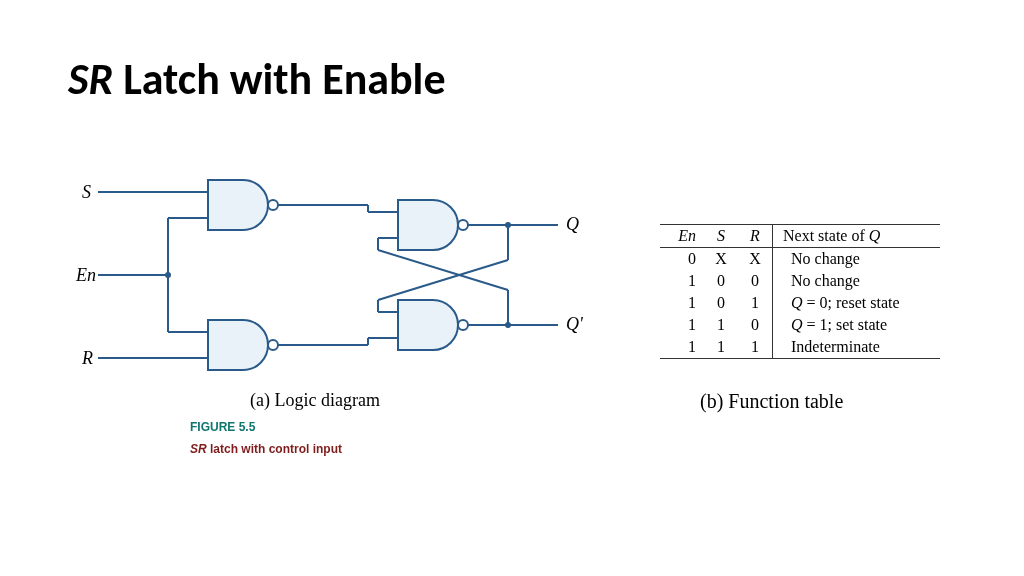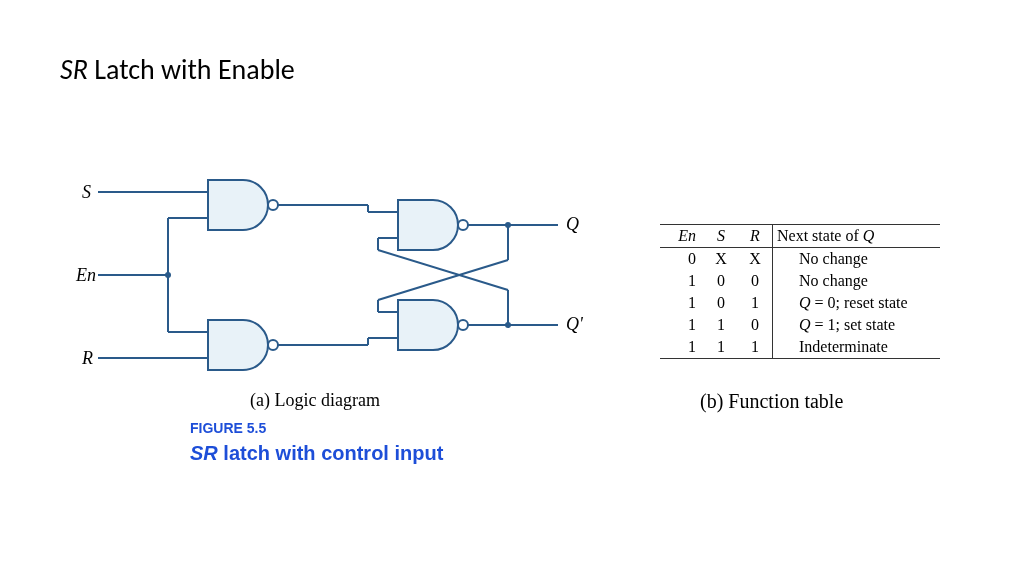--- a/index.html
+++ b/index.html
@@ -11,24 +11,24 @@
     font-family: Calibri, Arial, sans-serif;
     color: #000;
   }
   .slide {
     position: relative;
     width: 1024px;
     height: 576px;
   }
   .title {
     position: absolute;
-    left: 60px;
+    left: 68px;
     top: 52px;
-    font-size: 28px;
-    font-weight: 400;
+    font-size: 44px;
+    font-weight: 700;
   }
   .title .ital {
     font-style: italic;
   }
   .diagram-area {
     position: absolute;
     left: 68px;
     top: 170px;
     width: 540px;
     height: 300px;
@@ -37,32 +37,32 @@
     position: absolute;
     left: 250px;
     top: 390px;
     font-size: 18px;
     font-family: "Times New Roman", serif;
   }
   .figure-number {
     position: absolute;
     left: 190px;
     top: 420px;
-    color: #1d4ed8;
+    color: #0f766e;
     font-weight: bold;
-    font-size: 14px;
+    font-size: 12px;
     font-family: Arial, sans-serif;
   }
   .figure-title {
     position: absolute;
     left: 190px;
     top: 442px;
-    color: #1d4ed8;
+    color: #7f1d1d;
     font-weight: bold;
-    font-size: 20px;
+    font-size: 12px;
     font-family: Arial, sans-serif;
   }
   .figure-title .ital {
     font-style: italic;
   }
   .table-area {
     position: absolute;
     left: 660px;
     top: 224px;
     width: 280px;
@@ -81,25 +81,25 @@
   .func-table thead th {
     border-top: 1px solid #333;
     border-bottom: 1px solid #333;
   }
   .func-table tbody tr:last-child td {
     border-bottom: 1px solid #333;
   }
   .func-table .col-en { width: 30px; font-style: italic; text-align: right; padding-right: 8px;}
   .func-table .col-s { width: 22px; font-style: italic; text-align: center;}
   .func-table .col-r { width: 22px; font-style: italic; text-align: center; border-right: 1px solid #333;}
-  .func-table .col-next { padding-left: 4px; }
+  .func-table .col-next { padding-left: 10px; }
   .func-table td.c-en { text-align: right; padding-right: 8px;}
   .func-table td.c-s { text-align: center; }
   .func-table td.c-r { text-align: center; border-right: 1px solid #333;}
-  .func-table td.c-next { padding-left: 26px; }
+  .func-table td.c-next { padding-left: 18px; }
   .diagram-caption-b {
     position: absolute;
     left: 700px;
     top: 390px;
     font-size: 20px;
     font-family: "Times New Roman", serif;
   }
   .ital-serif { font-style: italic; font-family: "Times New Roman", serif; }
 </style>
 </head>

